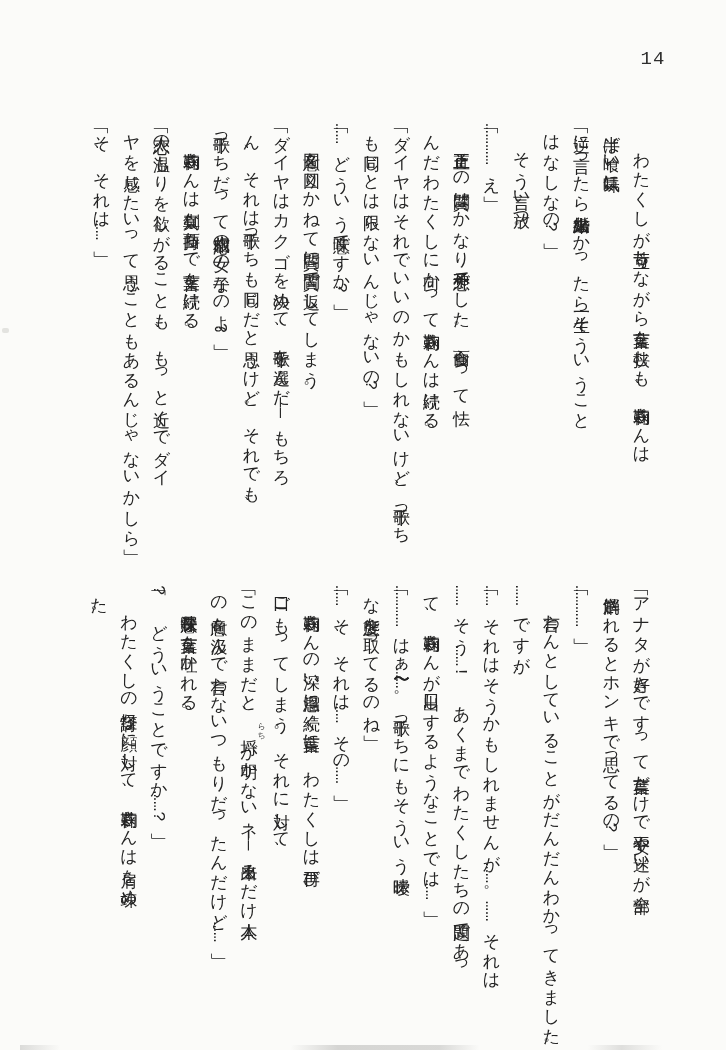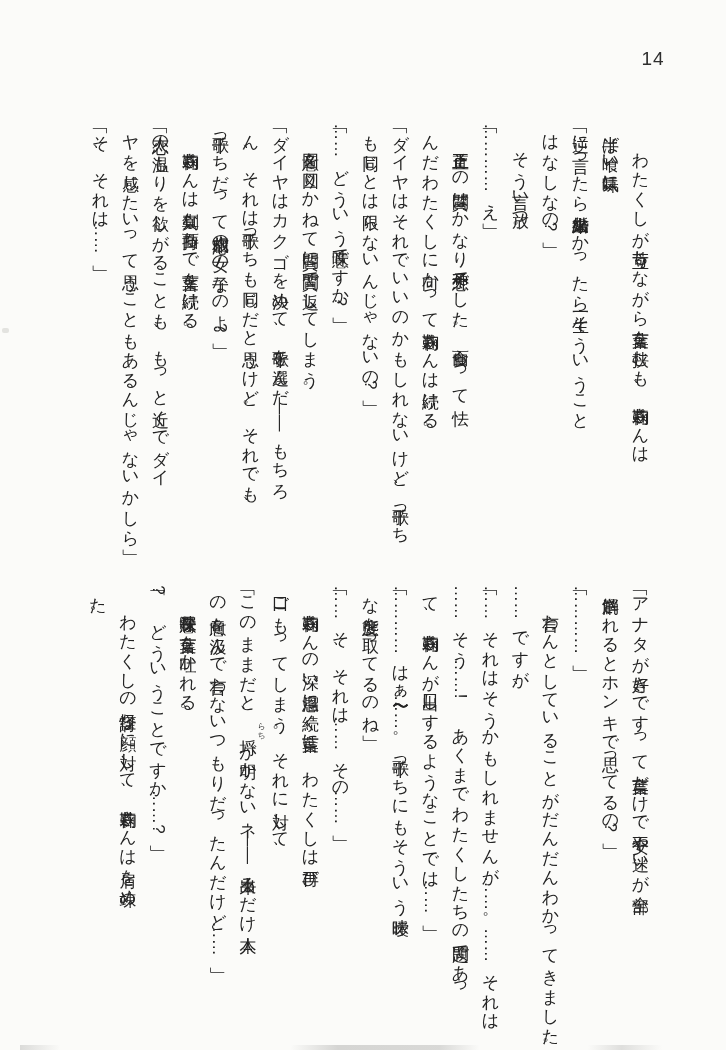--- a/index.html
+++ b/index.html
@@ -5,21 +5,21 @@
   html, body { margin: 0; padding: 0; }
   body { background: #e9e9e7; }
 
   .page {
     position: relative;
     width: 726px;
     height: 1050px;
     margin: 0 auto;
     background: #fbfbf9;
     overflow: hidden;
-    font-family: Liberation Sans, sans-serif;
+    font-family: Liberation Mono, monospace;
     color: #232323;
   }
 
   .page-number {
     position: absolute;
     top: 48px;
     left: 634px;
     width: 38px;
     text-align: center;
     font-size: 19px;

